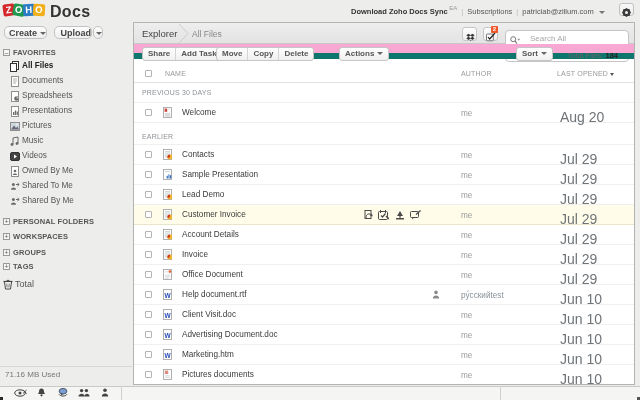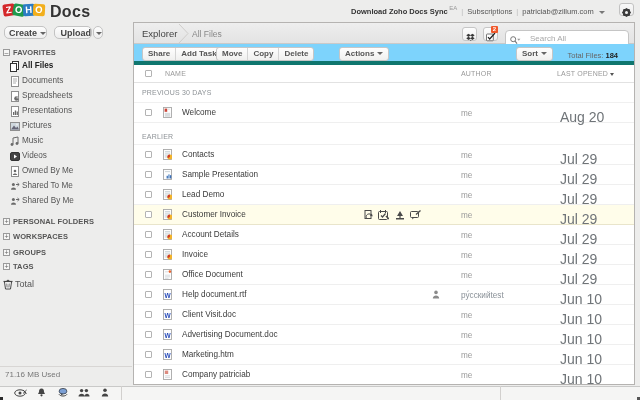--- a/index.html
+++ b/index.html
@@ -25,21 +25,21 @@
 #mbused{position:absolute;left:5px;top:370px;font-size:8px;color:#777}
 #sideline{position:absolute;left:0;top:366px;width:132px;border-top:1px solid #d8d6d4}
 
 #bottombar{position:absolute;left:0;top:386px;width:640px;height:14px;background:#f5f5f4;border-top:1px solid #c9c9c8}
 .bdiv{position:absolute;top:386px;width:1px;height:14px;background:#d2d0ce}
 
 #panel{position:absolute;left:133px;top:22px;width:502px;height:363px;background:#fff;border:1px solid #b5b3b1}
 #crumb{position:absolute;left:0;top:0;width:500px;height:21px;background:linear-gradient(#eeeeee,#e3e3e3);border-bottom:1px solid #c9c9c9}
 #crumb .exp{position:absolute;left:8px;top:5px;font-size:9.5px;color:#444}
 #crumb .af{position:absolute;left:58px;top:6px;font-size:8.5px;color:#888}
-#tbar{position:absolute;left:0;top:21px;width:500px;height:21px;background:#7dd3fc;border-bottom:4px solid #0f766e}
+#tbar{position:absolute;left:0;top:21px;width:500px;height:15px;background:#f9a8d4;border-bottom:6px solid #0f766e}
 .tbtn{position:absolute;top:3px;height:14px;border:1px solid #c6c6c6;border-radius:3px;background:linear-gradient(#fefefe,#f0f0ef);display:flex}
 .tbtn>span{font-size:8px;font-weight:bold;color:#555;line-height:12px;padding:0 5px;border-right:1px solid #d4d4d4}
 .tbtn>span:last-child{border-right:none}
 
 #thead{position:absolute;left:0;top:42px;width:500px;height:18px;border-bottom:1px solid #e2e2e2}
 .hcell{position:absolute;font-size:7px;color:#999;letter-spacing:.2px;top:5px}
 .cb{position:absolute;width:7px;height:7px;border:1px solid #b3b3b3;border-radius:1px;background:#fff}
 .ghead{position:absolute;left:0;width:500px;font-size:7px;color:#8d9296;letter-spacing:.2px}
 .row{position:absolute;left:0;width:500px;height:20px;border-bottom:1px solid #efefef}
 .row .cb{left:11px;top:6px}
@@ -431,17 +431,17 @@
       <span class="dt">Jun 10</span>
   </div>
   <div class="row" style="top:342px;border-bottom:none">
     <span class="cb"></span>
     <svg class="fic" viewBox="0 0 9 11">
         <rect x="0.5" y="0.5" width="8" height="10" fill="#fdfdfd" stroke="#a8a8a8" stroke-width="0.9"></rect>
         <rect x="1.8" y="1.6" width="3.4" height="3.4" fill="#dd8b80"></rect>
         <line x1="2" y1="6.8" x2="7" y2="6.8" stroke="#c9ced4" stroke-width="0.7"></line>
         <line x1="2" y1="8.4" x2="7" y2="8.4" stroke="#c9ced4" stroke-width="0.7"></line>
       </svg>
-    <span class="nm">Company patriciab</span>
+    <span class="nm">Pictures documents</span>
       <span class="au">me</span>
       <span class="dt">Jun 10</span>
   </div>
 </div>
 
 </body></html>

